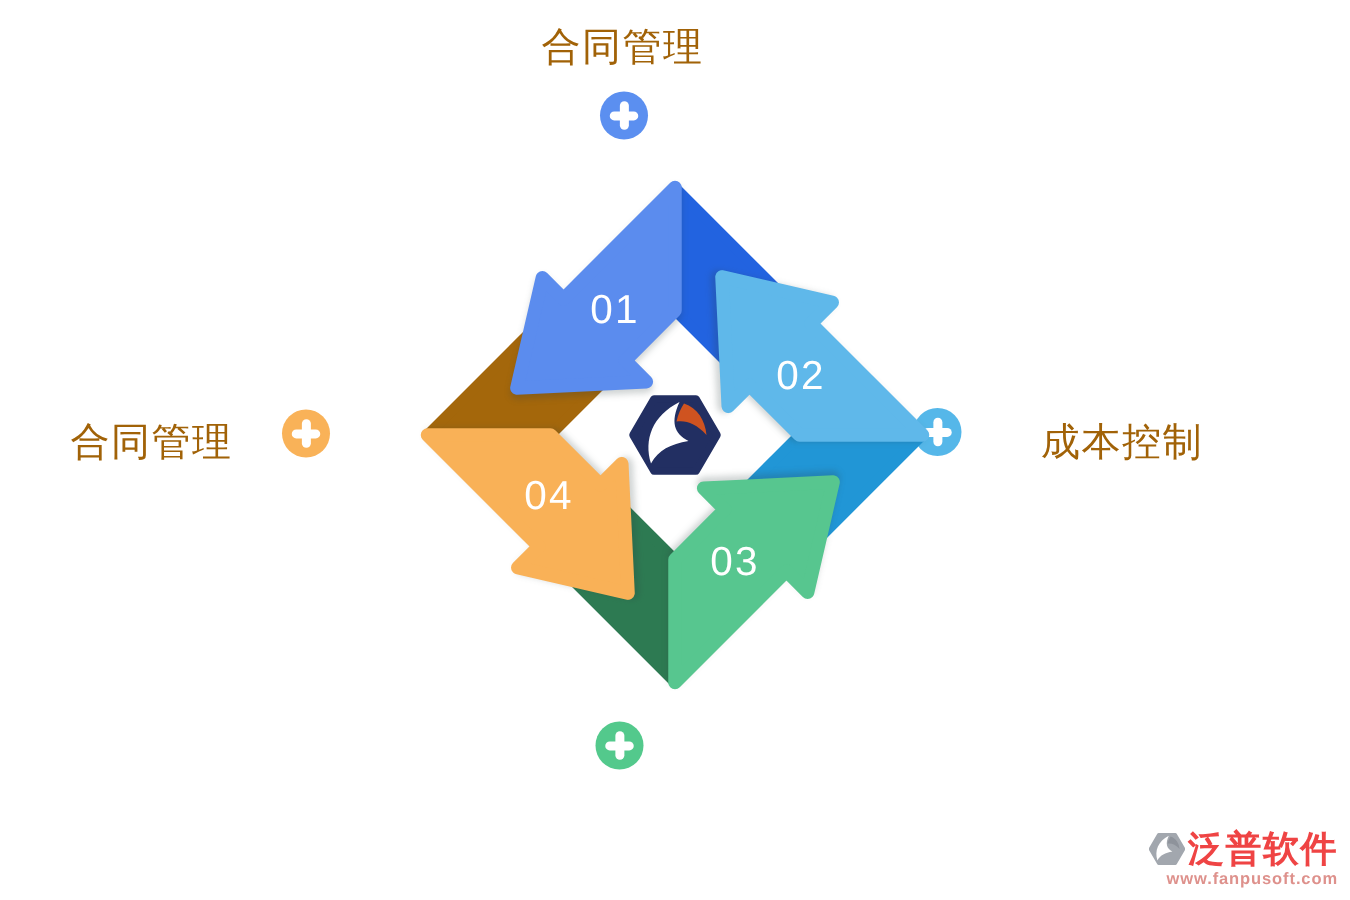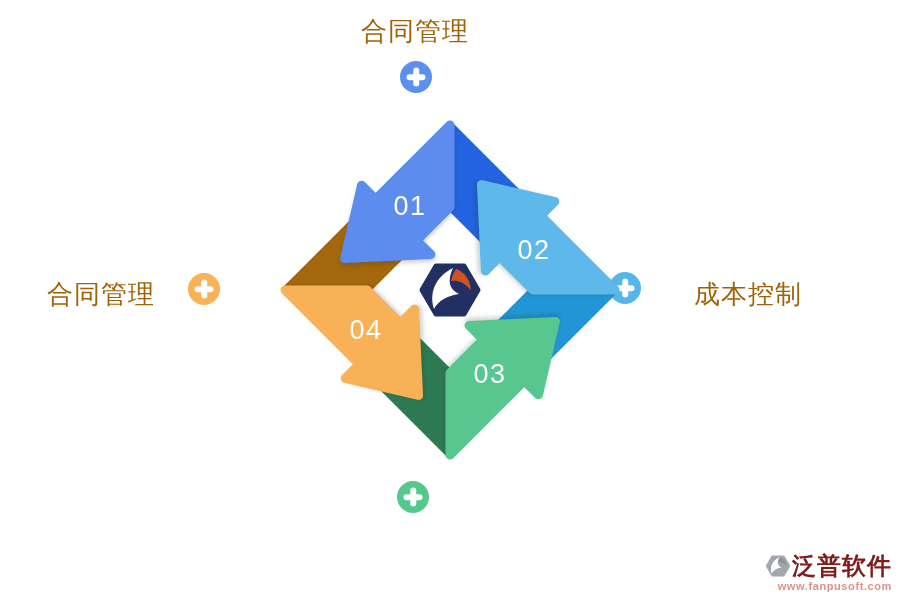--- a/index.html
+++ b/index.html
@@ -95,18 +95,18 @@
     </g>
   </svg>
 
   <div class="watermark">
     <div class="wm-row">
       <svg width="24" height="24" viewBox="-30 -30 60 60">
         <path d="M-28,0 L-14,-24 L14,-24 L28,0 L14,24 L-14,24 Z" fill="#a2a7ae" stroke="#a2a7ae" stroke-width="5" stroke-linejoin="round"></path>
         <path d="M-16,19 C-21,3 -15,-13 3,-22 C-3,-9 -1,-1 9,4 C-3,6 -11,10 -16,19 Z" fill="#ffffff"></path>
         <path d="M6,-21 C15,-18 20,-10 21,0 C14,-8 7,-10 1,-9 C2,-14 4,-18 6,-21 Z" fill="#8e939b"></path>
       </svg>
-      <span class="wm-brand" style="color: #7f1d1d;">泛普软件</span>
+      <span class="wm-brand" style="color: #ef4444;">泛普软件</span>
     </div>
     <div class="wm-url" style="color: rgb(222, 145, 140);">www.fanpusoft.com</div>
   </div>
 
 </div>
 
 </body></html>

